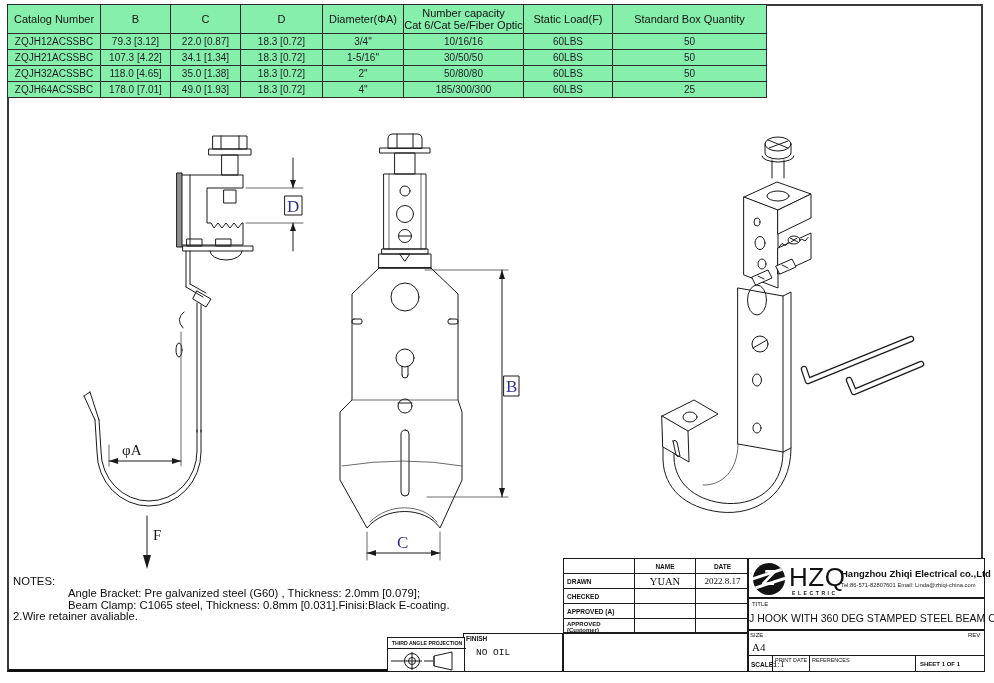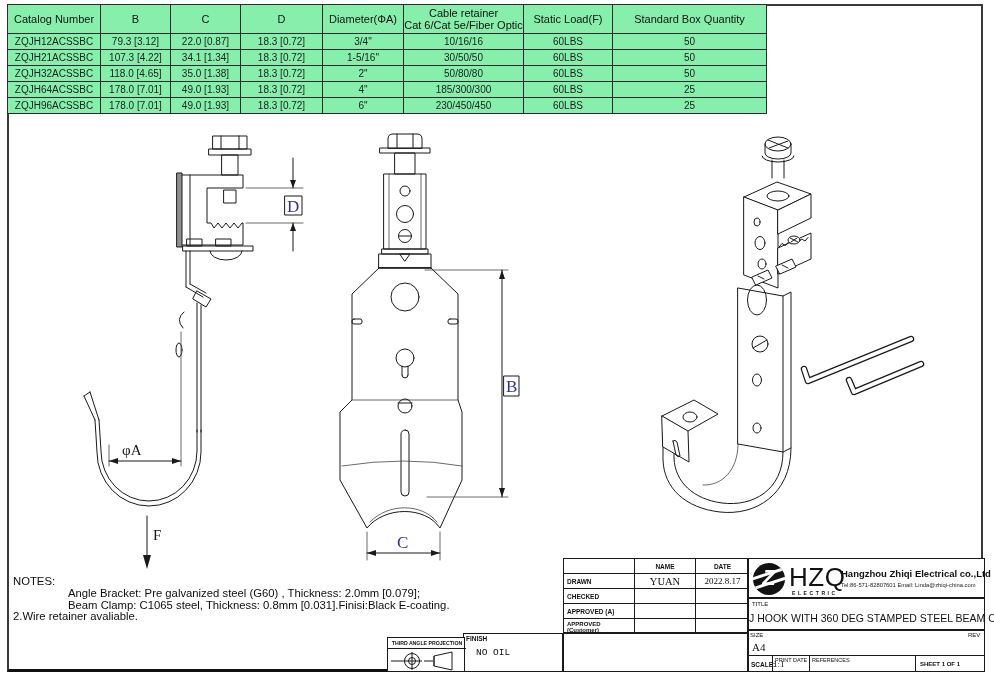--- a/index.html
+++ b/index.html
@@ -96,21 +96,21 @@
         <col style="width:154px">
     </colgroup>
     <thead>
       <tr>
         <th>Catalog Number</th>
         <th>B</th>
         <th>C</th>
         <th>D</th>
         <th>Diameter(ΦA)</th>
         <th>
-          <div class="hdr2">Cable retainer</div>
+          <div class="hdr2">Number capacity</div>
           <div class="hdr2">Cat 6/Cat 5e/Fiber Optic</div>
         </th>
         <th>Static Load(F)</th>
         <th>Standard Box Quantity</th>
       </tr>
     </thead>
     <tbody>
       <tr>
         <td>ZQJH12ACSSBC</td>
         <td>79.3 [3.12]</td>
@@ -144,30 +144,20 @@
       <tr>
         <td>ZQJH64ACSSBC</td>
         <td>178.0 [7.01]</td>
         <td>49.0 [1.93]</td>
         <td>18.3 [0.72]</td>
         <td>4"</td>
         <td>185/300/300</td>
         <td>60LBS</td>
         <td>25</td>
       </tr>
-      <tr>
-        <td>ZQJH96ACSSBC</td>
-        <td>178.0 [7.01]</td>
-        <td>49.0 [1.93]</td>
-        <td>18.3 [0.72]</td>
-        <td>6"</td>
-        <td>230/450/450</td>
-        <td>60LBS</td>
-        <td>25</td>
-      </tr>
     </tbody>
   </table>
 
   <svg class="draw" width="994" height="683" viewBox="0 0 994 683">
 
     <g>
 
       <rect x="213" y="136" width="34" height="13"></rect>
       <line x1="221" y1="136" x2="221" y2="149"></line>
       <line x1="239" y1="136" x2="239" y2="149"></line>

